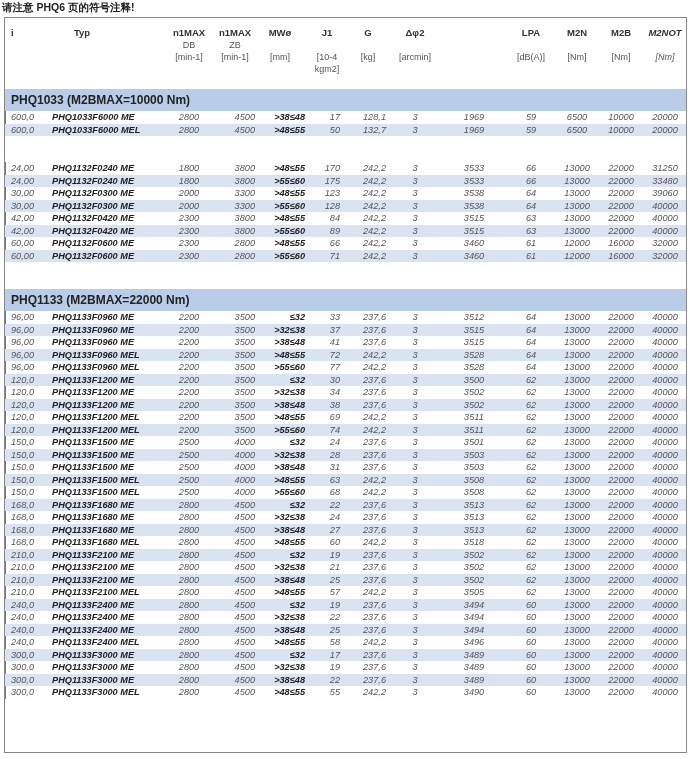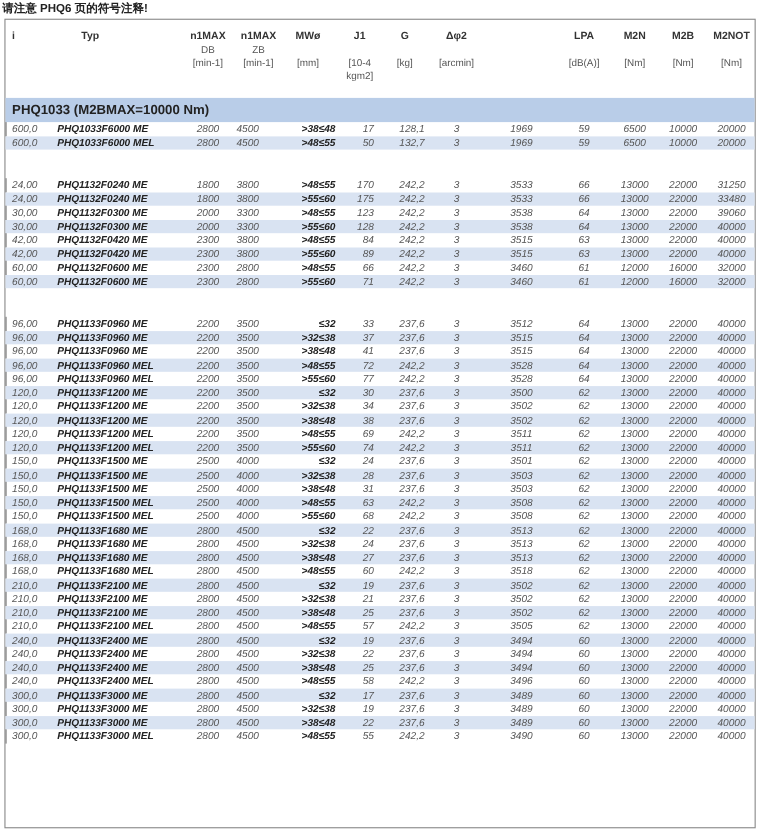--- a/index.html
+++ b/index.html
@@ -14,21 +14,21 @@
   .hcell .u{display:block;}
   .body{position:absolute;left:0;top:70px;width:100%;}
   .sec-title{height:22px;background:#b9cde8;font-weight:bold;font-size:12px;color:#222;line-height:22px;padding-left:6px;margin-top:1px;}
   .sec-gap{height:26px;}
   .row{height:12.5px;position:relative;font-size:9.2px;line-height:12.5px;color:#555;font-style:italic;}
   .row.alt{background:#d9e3f2;}
   .row span{position:absolute;top:0;white-space:nowrap;}
   .c-i{left:6px;}
   .c-typ{left:47px;font-weight:bold;color:#222;}
   .c-db{left:164px;width:40px;text-align:center;}
-  .c-zb{left:210px;width:40px;text-align:left;}
+  .c-zb{left:210px;width:40px;text-align:right;}
   .c-mw{left:250px;width:50px;text-align:right;font-weight:bold;color:#222;}
   .c-j1{left:305px;width:30px;text-align:right;}
   .c-g{left:345px;width:36px;text-align:right;}
   .c-dphi{left:405px;width:10px;text-align:center;}
   .c-c2{left:440px;width:58px;text-align:center;}
   .c-lpa{left:515px;width:22px;text-align:center;}
   .c-m2n{left:552px;width:40px;text-align:center;}
   .c-m2b{left:596px;width:40px;text-align:center;}
   .c-m2not{left:640px;width:40px;text-align:center;}
   .leftbar{position:absolute;left:0;top:0;width:1px;height:12.5px;background:#777;}
@@ -90,21 +90,21 @@
       <div class="hcell" style="left: 552px; width: 40px;">
         <span class="t">M2N</span>
         <span class="u">&nbsp;</span>
         <span class="u">[Nm]</span>
       </div>
       <div class="hcell" style="left: 596px; width: 40px;">
         <span class="t">M2B</span>
         <span class="u">&nbsp;</span>
         <span class="u">[Nm]</span>
       </div>
-      <div class="hcell" style="left: 640px; width: 40px;">
+      <div class="hcell" style="left: 640px; width: 40px; font-style: italic;">
         <span class="t">M2NOT</span>
         <span class="u">&nbsp;</span>
         <span class="u">[Nm]</span>
       </div>
     </div>
   <div class="body" id="tbody">
       <div class="sec-title">PHQ1033 (M2BMAX=10000 Nm)</div>
       <div class="row">
         <div class="leftbar"></div>
         <span class="c-i">600,0</span>
@@ -255,20 +255,21 @@
         <span class="c-j1">71</span>
         <span class="c-g">242,2</span>
         <span class="c-dphi">3</span>
         <span class="c-c2">3460</span>
         <span class="c-lpa">61</span>
         <span class="c-m2n">12000</span>
         <span class="c-m2b">16000</span>
         <span class="c-m2not">32000</span>
       </div>
       <div class="sec-gap"></div>
+      <div class="sec-title">PHQ1133 (M2BMAX=22000 Nm)</div>
       <div class="row">
         <div class="leftbar"></div>
         <span class="c-i">96,00</span>
         <span class="c-typ">PHQ1133F0960 ME</span>
         <span class="c-db">2200</span>
         <span class="c-zb">3500</span>
         <span class="c-mw">≤32</span>
         <span class="c-j1">33</span>
         <span class="c-g">237,6</span>
         <span class="c-dphi">3</span>

